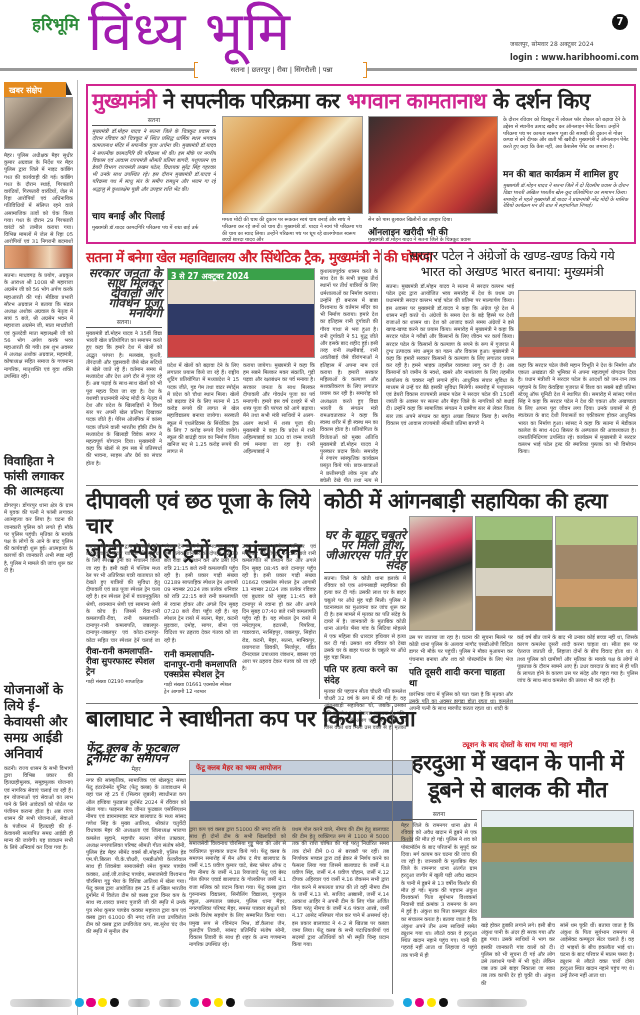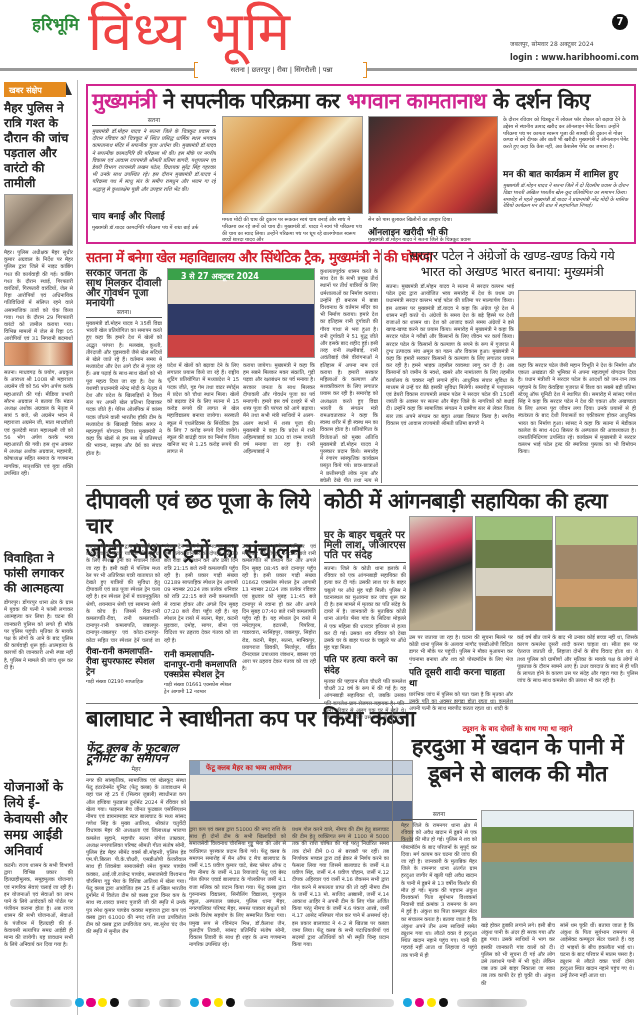--- a/index.html
+++ b/index.html
@@ -2,53 +2,53 @@
 <html><head>
 <meta charset="utf-8">
 <style>
   * { box-sizing: border-box; margin: 0; padding: 0; }
   html, body { width: 640px; height: 1015px; background: #ffffff; overflow: hidden; }
   body { font-family: "DejaVu Sans", sans-serif; color: #222; position: relative; }
 
   
   .masthead { position: absolute; left: 0; top: 0; width: 640px; height: 78px; }
   .brand { position: absolute; left: 32px; top: 12px; color: #2e8b3a; font-weight: bold; font-size: 17px; font-family: "DejaVu Sans", sans-serif; }
-  .title { position: absolute; left: 88px; top: 2px; color: #ef4444; font-size: 54px; line-height: 60px; font-family: "DejaVu Sans", sans-serif; font-weight: normal; letter-spacing: 1px; }
+  .title { position: absolute; left: 88px; top: 2px; color: #a21caf; font-size: 54px; line-height: 60px; font-family: "DejaVu Sans", sans-serif; font-weight: normal; letter-spacing: 1px; }
   .pageno { position: absolute; right: 12px; top: 14px; width: 16px; height: 16px; border-radius: 50%; background: #111; color: #fff; font-size: 10px; text-align: center; line-height: 16px; font-weight: bold; }
   .dateline { position: absolute; right: 130px; top: 40px; font-size: 6px; color: #444; width: 120px; text-align: left; left: 510px; }
   .login { position: absolute; left: 510px; top: 53px; font-size: 8px; font-weight: bold; color: #333; }
   .rule { position: absolute; top: 68px; height: 3px; background: #999; }
   .bracket { position: absolute; top: 62px; width: 4px; height: 16px; border: 1.5px solid #e58b1f; }
   .bracket.l { border-right: none; left: 194px; }
   .bracket.r { border-left: none; left: 363px; }
   .cities { position: absolute; left: 200px; top: 65px; width: 163px; text-align: center; font-size: 7px; color: #333; }
 
   
   .leftcol { position: absolute; left: 0; top: 80px; width: 78px; height: 935px; border-right: 1px solid #bbb; padding: 0 4px; }
   .sec-tag { background: #e58b1f; color: #fff; font-size: 8px; font-weight: bold; padding: 2px 5px; width: 62px; margin-top: 2px; position: relative; }
   .sec-tag::after { content: ""; position: absolute; right: -6px; top: 0; border-left: 6px solid #333; border-top: 13px solid transparent; }
   .lh { font-size: 10.5px; font-weight: bold; line-height: 13px; color: #222; margin: 4px 0 3px; }
   .lh.big { font-size: 12px; line-height: 15px; }
   .lt { font-size: 5.2px; line-height: 7.2px; color: #444; text-align: justify; }
-  .img { background: linear-gradient(135deg, #c9b9a4, #8a7a6a 40%, #b7a58f 70%, #6d6256); border: 1px solid #999; padding-left: 10px; }
+  .img { background: linear-gradient(135deg, #c9b9a4, #8a7a6a 40%, #b7a58f 70%, #6d6256); border: 1px solid #999; }
 
   
   .leadbox { position: absolute; left: 86px; top: 84px; width: 550px; height: 160px; border: 2px solid #d1258f; }
   .leadhead { position: absolute; left: 4px; top: 2px; width: 540px; font-size: 21px; font-weight: bold; line-height: 26px; white-space: nowrap; color: #222; letter-spacing: -0.5px; }
   .pink { color: #d1258f; }
   .dateloc { font-size: 6px; text-align: center; color: #444; border-bottom: 1px solid #555; padding-bottom: 1px; }
   .sub { font-size: 9px; font-weight: bold; color: #222; margin: 3px 0 2px; line-height: 11px; }
   .it { font-style: italic; }
   .cap { font-size: 5px; line-height: 6.8px; color: #333; }
 
   .blk { position: absolute; }
   .h2 { font-size: 13.5px; font-weight: bold; color: #d11d2a; white-space: nowrap; letter-spacing: -0.6px; line-height: 16px; }
   .h2.dark { color: #222; }
   .h3 { font-size: 21px; font-weight: bold; color: #222; line-height: 25px; letter-spacing: -0.5px; }
-  .kicker { font-size: 10px; font-weight: bold; color: #333; line-height: 10px; }
+  .kicker { font-size: 12px; font-style: italic; font-weight: bold; color: #333; line-height: 10px; text-align: right; }
   .vrule { position: absolute; width: 1px; background: #777; }
   .hrule { position: absolute; height: 1px; background: #777; }
 
   .swatch-row { position: absolute; top: 998px; display: flex; gap: 3px; align-items: center; }
   .dot { width: 9px; height: 9px; border-radius: 50%; }
   .pill { height: 8px; border-radius: 4px; background: linear-gradient(90deg,#ddd,#bbb,#ddd); }
 </style>
 </head>
 <body>
 
@@ -61,21 +61,20 @@
   <div class="rule" style="left:0;width:194px;"></div>
   <div class="rule" style="left:367px;width:270px;"></div>
   <div class="bracket l"></div>
   <div class="bracket r"></div>
   <div class="cities">सतना | छतरपुर | रीवा | सिंगरौली | पन्ना</div>
 </div>
 
 <div class="leftcol">
   <div class="sec-tag">खबर संक्षेप</div>
 
-  <div class="lh big">मैहर पुलिस ने रात्रि गश्त के दौरान की जांच पड़ताल और वारंटो की तामीली</div>
   <div class="img" style="height:52px;margin-bottom:3px;"></div>
   <div class="lt" style="height:93px;overflow:hidden;">मैहर। पुलिस अधीक्षक मैहर सुधीर कुमार अग्रवाल के निर्देश पर मैहर पुलिस द्वारा जिले में नाइट कांबिंग गश्त की कार्यवाही की गई। कांबिंग गश्त के दौरान स्थाई, गिरफ्तारी वारंटियों, गिरफ्तारी वारंटियों, जेल से रिहा आरोपियों एवं अधिनायिक गतिविधियों में संलिप्त रहने वाले असामाजिक तत्वों को चेक किया गया। गश्त के दौरान 29 गिरफ्तारी वारंटो को तामील कराया गया। विभिन्न मामलों में जेल से रिहा 05 आरोपियों एवं 31 निगरानी बदमाशों की पतासाजी की गई।</div>
 
   <div class="img" style="height:24px;margin-bottom:3px;background:linear-gradient(90deg,#e6a57a,#c77f55,#f0d6b8,#b85e3e);"></div>
   <div class="lt" style="height:178px;overflow:hidden;">सतना। माधवगढ़ के प्रयोग, अग्रकुल के आराध्य श्री 1008 श्री महाराजा अग्रसेन जी को 56 भोग अर्पण करके महाआरती की गई। मीडिया प्रभारी सौरभ अग्रवाल ने बताया कि मंडल अध्यक्ष अशोक अग्रवाल के नेतृत्व में सायं 5 बजे, श्री अग्रसेन भवन में महाराजा अग्रसेन जी, माता माधवीजी एवं कुलदेवी माता महालक्ष्मी जी को 56 भोग अर्पण करके भव्य महाआरती की गयी। इस शुभ अवसर में अध्यक्ष अशोक अग्रवाल, महामंत्री, कोषाध्यक्ष सहित समाज के गणमान्य नागरिक, मातृशक्ति एवं युवा शक्ति उपस्थित रही।</div>
 
   <div class="lh big">विवाहिता ने फांसी लगाकर की आत्महत्या</div>
   <div class="lt" style="height:176px;overflow:hidden;">डोंगरपुर। डोंगरपुर थाना क्षेत्र के ग्राम में युवक की पत्नी ने फांसी लगाकर आत्महत्या कर लिया है। घटना की जानकारी पुलिस को लगते ही मौके पर पुलिस पहुंची। मृतिका के मायके पक्ष के लोगों के आने के बाद पुलिस की कार्यवाही शुरू हुई। आत्महत्या के कारणों की जानकारी अभी स्पष्ट नहीं है, पुलिस ने मामले की जांच शुरू कर दी है।</div>
 
   <div class="lh big" style="font-size:13px;line-height:16px;">योजनाओं के लिये ई-केवायसी और समग्र आईडी अनिवार्य</div>
@@ -180,21 +179,21 @@
   <div class="lt" style="height:200px;overflow:hidden;margin-top:2px;">नगर की सांस्कृतिक, सामाजिक एवं खेलकूद संस्था फेंटू इंटरटेनमेंट यूनिट (फेंटू क्लब) के तत्वावधान में यहां चल रहे 25 वें (सिल्वर जुबली) स्वाधीनता कप ऑल इण्डिया फुटबाल टूर्नामेंट 2024 में रविवार को खेला गया। फाइनल मैच जीनत फुटबाल एसोसिएशन नीमच एवं डायनामाइट स्टार बालाघाट के मध्य सांसद गणेश सिंह के मुख्य आतिथ्य, श्रीकांत चतुर्वेदी विधायक मैहर की अध्यक्षता एवं जिलाध्यक्ष भाजपा कमलेश सुहाने, महापौर सतना योगेश ताम्रकार, अध्यक्ष नगरपालिका परिषद श्रीमती गीता संतोष सोनी, पुलिस हेड मैहर सीमेंट वर्क्स बी.मोहन्ती, पुलिस हेड एम.पी.बिरला पी.के.चौधरी, एसडीओपी केजरीवाल साथ ही शिवसेवा समाजसेवी रमेश कुमार पाण्डेय कक्का, आई.जी.राजेन्द्र पाण्डेय, समाजसेवी विश्वनाथ चौरसिया गुड्डू भैया के विशिष्ट आतिथ्य में खेला गया। फेंटू क्लब द्वारा आयोजित इस 25 वें अखिल भारतीय टूर्नामेंट में विजेता टीम को क्लब द्वारा विनर कप के साथ स्व.शारदा प्रसाद पुजारी जी की स्मृति में उनके पुत्र रमेश कुमार पाण्डेय कक्का महाराज द्वारा कप एवं क्लब द्वारा 61000 की नगद राशि तथा उपविजेता टीम को क्लब द्वारा उपविजेता कप, स्व.सुरेश चंद जैन की स्मृति में सुनील जैन</div>
 </div>
 <div class="img" style="position:absolute;left:189px;top:760px;width:224px;height:82px;background:linear-gradient(180deg,#8a9fb8 0 18%,#e8e4dc 18% 50%,#5a6a8a 50% 75%,#c7b9a0 75%);">
   <div style="color:#c22;font-size:7px;font-weight:bold;padding:2px 6px;background:rgba(255,255,255,0.5);">फेंटू क्लब मैहर का भव्य आयोजन</div>
 </div>
 <div class="lt" style="position:absolute;left:189px;top:826px;width:97px;height:166px;overflow:hidden;">द्वारा कप एवं क्लब द्वारा 51000 की नगद राशि के साथ ही दोनों टीम के सभी खिलाड़ियों को समाजसेवी विश्वनाथ चौरसिया गुड्डू भैया की ओर से व्यक्तिगत पुरस्कार प्रदान किये गये। फेंटू क्लब के समापन समारोह में मैन ऑफ द मैच बालाघाट के जर्सी नं.15 प्रवीण कुमार चाटे, बेस्ट प्लेयर ऑफ द मैच नीमच के जर्सी नं.18 रियाजादे फेंटू एवं बेस्ट गोल कीपर एवार्ड बालाघाट के गोलकीपर जर्सी नं.1 राजा मलिक को प्रदान किया गया। फेंटू क्लब द्वारा गुरुनानक विद्यालय, सिनौलिंग विद्यालय, गुरुकुल स्कूल, अस्पताल प्रबंधन, पुलिस थाना मैहर, नगरपालिका परिषद मैहर, समस्त पत्रकार बंधुओं को उनके विशेष सहयोग के लिए सम्मानित किया गया। प्रमुख रूप से रविनंदन मिश्र, डॉ.कैलाश जैन, कुलदीप तिवारी, सांसद प्रतिनिधि संतोष सोनी, विकास तिवारी के साथ ही शहर के अन्य गणमान्य नागरिक उपस्थित रहे।</div>
 <div class="lt" style="position:absolute;left:292px;top:826px;width:97px;height:166px;overflow:hidden;">प्रथम गोल करने वाले, नीमच की टीम हेतु बालाघाट की टीम हेतु व्यक्तिगत रूप से 1100 से 5000 तक की राशि घोषित की गई परंतु निर्धारित समय तक दोनों टीमें 0-0 से बराबरी पर रहीं। तब निर्णायक मण्डल द्वारा टाई ब्रेकर से निर्णय करने का फैसला लिया गया जिसमें बालाघाट के जर्सी नं.8 प्रवीण सिंह, जर्सी नं.4 प्रवीण चौहान, जर्सी नं.12 दीपक अहिरवार एवं जर्सी नं.16 जैकसन सभी द्वारा गोल करने में सफलता प्राप्त की तो वहीं नीमच टीम के जर्सी नं.13 मो. साजिद अब्बासी, जर्सी नं.14 आकाश आहिर ने अपनी टीम के लिए गोल अर्जित किया परंतु नीमच के जर्सी नं.6 पंकज आरबे, जर्सी नं.17 आसेद नसिफार गोल कर पाने में असमर्थ रहे। इस प्रकार बालाघाट ने 4-2 से खिताब पर कब्जा जमा लिया। फेंटू क्लब के सभी पदाधिकारियों एवं सदस्यों द्वारा अतिथियों को भी स्मृति चिन्ह प्रदान किया गया।</div>
 
 <div class="vrule" style="left:392px;top:706px;height:288px;"></div>
 
-<div class="blk" style="left:397px;top:724px;width:241px;text-align:center;">
+<div class="blk" style="left:397px;top:740px;width:241px;text-align:center;">
   <div style="font-size:7px;color:#d11d2a;font-weight:bold;">ट्यूशन के बाद दोस्तों के साथ गया था नहाने</div>
   <div class="h3" style="font-size:22px;line-height:27px;">हरदुआ में खदान के पानी में</div>
   <div class="h3" style="font-size:22px;line-height:27px;">डूबने से बालक की मौत</div>
 </div>
 <div class="blk" style="left:401px;top:810px;width:76px;">
   <div class="dateloc">सतना</div>
   <div class="lt" style="height:170px;overflow:hidden;margin-top:2px;">मैहर जिले के रामनगर थाना क्षेत्र में रविवार को अवैध खदान में डूबने से एक किशोर की मौत हो गई। पुलिस ने शव को पोस्टमॉर्टम के बाद परिजनों के सुपुर्द कर दिया। मर्ग कायम कर घटना की जांच की जा रही है। जानकारी के मुताबिक मैहर जिले के रामनगर थाना अंतर्गत ग्राम हरदुआ जागीर में खुली पड़ी अवैध खदान के पानी में डूबने से 13 वर्षीय किशोर की मौत हो गई। मृतक की पहचान अंकुश विश्वकर्मा पिता सूर्यभान विश्वकर्मा निवासी वार्ड क्रमांक 3 रामनगर के रूप में हुई है। अंकुश का पिता कम्प्यूटर सेंटर का संचालन करता है। बताया जाता है कि अंकुश अपने तीन अन्य साथियों समेत ट्यूशन गया था। लौटते वक्त वे हरदुआ स्थित खदान नहाने पहुंच गए। पानी की गहराई नहीं आता था लिहाजा वे पहुंचे तक पानी में ही</div>
 </div>
 <div class="img" style="position:absolute;left:481px;top:810px;width:153px;height:108px;background:linear-gradient(180deg,#e7eef2 0 15%,#6b8c4a 15% 30%,#a8905f 30% 48%,#7f9c8a 48% 100%);"></div>
 <div class="lt" style="position:absolute;left:481px;top:922px;width:74px;height:70px;overflow:hidden;">खड़े होकर डुबकी लगाने लगे। इसी बीच अंकुश पानी के अंदर ही सरक गया और डूब गया। उसके साथियों ने भाग कर इसकी जानकारी गांव वालों को दी। पुलिस को भी सूचना दी गई और लोग उसे तलाशने पानी में भी कूदे। लेकिन जब तक उसे बाहर निकाला जा सका तब तक काफी देर हो चुकी थी। अंकुश की</div>

